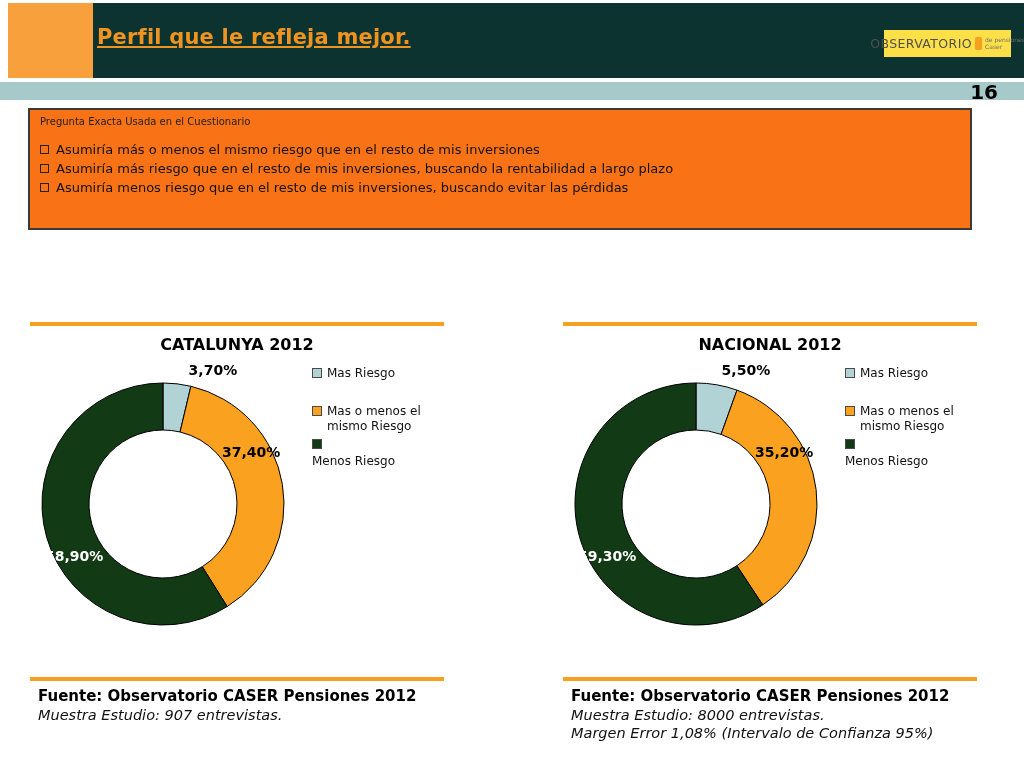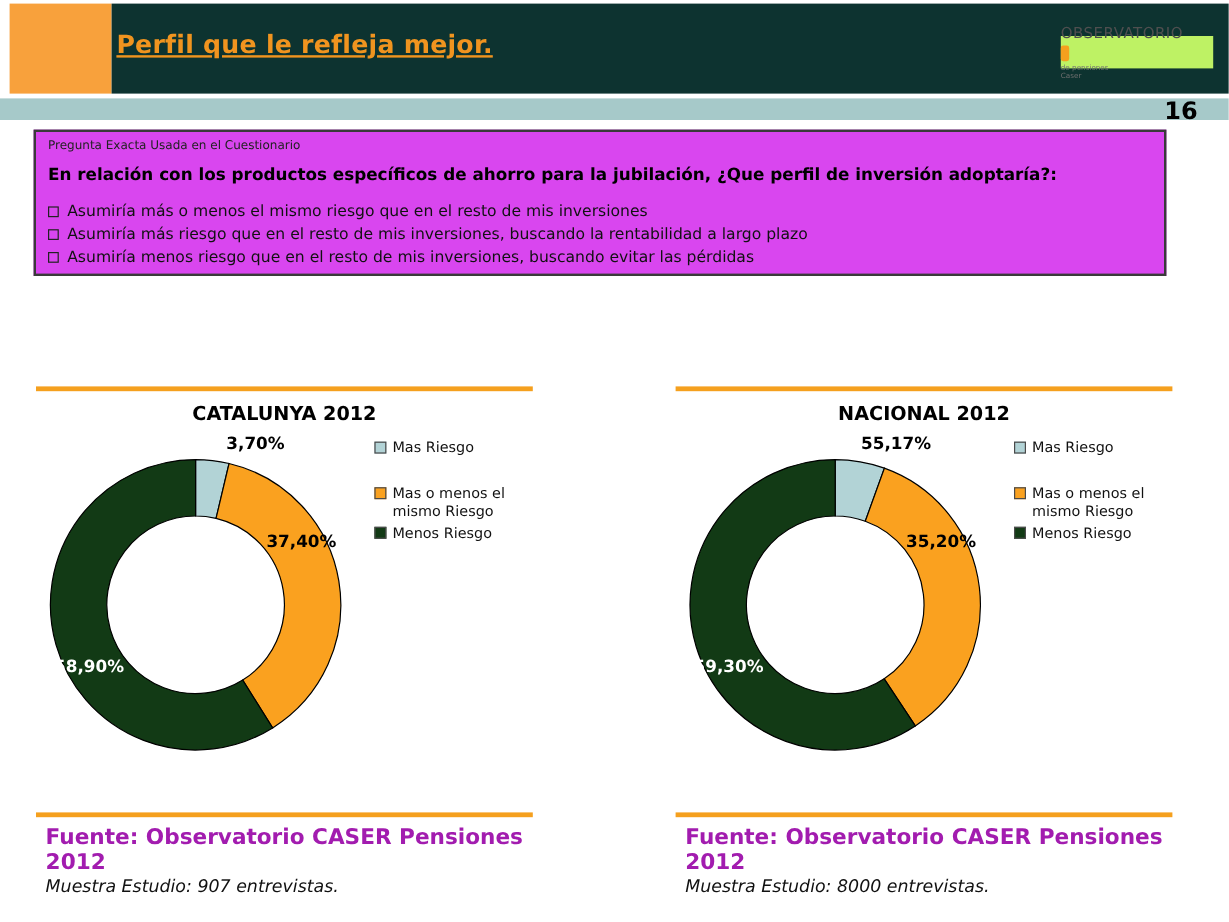--- a/index.html
+++ b/index.html
@@ -4,33 +4,33 @@
 <style>
   html,body{margin:0;padding:0;}
   body{font-family:"DejaVu Sans","Liberation Sans",sans-serif;background:#fff;}
   .slide{position:relative;width:1024px;height:768px;background:#fff;overflow:hidden;}
 
   
   .orange-square{position:absolute;left:8px;top:3px;width:85px;height:75px;background:#F8A13C;}
   .header-bar{position:absolute;left:93px;top:3px;width:931px;height:75px;background:#0D3330;}
   .header-title{position:absolute;left:97px;top:25px;font-size:21px;font-weight:bold;
     color:#F0941F;text-decoration:underline;letter-spacing:0.2px;}
-  .logo-box{position:absolute;right:13px;top:30px;width:127px;height:27px;background:#bef264;
-    display:flex;align-items:flex-start;justify-content:center;gap:3px;flex-direction:column;}
+  .logo-box{position:absolute;right:13px;top:30px;width:127px;height:27px;background:#fde047;
+    display:flex;align-items:center;justify-content:center;gap:3px;}
   .logo-text{font-size:12.5px;color:#4f4f4f;letter-spacing:0.4px;}
   .logo-icon{width:7px;height:13px;background:#F5A01E;border-radius:2px;flex:none;}
   .logo-sub{font-size:6px;color:#6f6f6f;line-height:1.15;white-space:nowrap;}
 
   
   .subbar{position:absolute;left:0;top:82px;width:1024px;height:18px;background:#A6C9C9;}
   .page-number{position:absolute;right:26px;top:80px;font-size:20px;font-weight:bold;color:#000;}
 
   
   .qbox{position:absolute;left:28px;top:108px;width:944px;height:122px;box-sizing:border-box;
-    background:#d946ef;border:2px solid #3a3a3a;padding:6px 10px;}
+    background:#f97316;border:2px solid #3a3a3a;padding:6px 10px;}
   .qbox-caption{font-size:10px;color:#222;}
   .qbox-question{font-size:14px;font-weight:bold;color:#000;margin-top:11px;}
   .qbox-options{margin-top:13px;}
   .qbox-option{display:flex;gap:7px;font-size:13px;color:#111;line-height:19px;}
   .option-bullet{width:9px;height:9px;border:1.5px solid #222;box-sizing:border-box;
     flex:none;margin-top:5px;}
 
   
   .chart-section{position:absolute;top:322px;width:414px;}
   #chart-left{left:30px;}
@@ -39,30 +39,30 @@
   .chart-title{text-align:center;font-size:16px;font-weight:bold;color:#000;margin-top:9px;}
   .chart-body{display:flex;}
   .donut-wrap{position:relative;width:246px;height:246px;margin-left:10px;margin-top:27px;flex:none;}
   .donut-label{position:absolute;font-size:14px;font-weight:bold;color:#000;white-space:nowrap;z-index:2;}
   .lbl-0{top:-19px;left:50%;transform:translateX(-42%);margin-left:46px;}
   .lbl-1{top:63px;left:182px;}
   .lbl-2{top:167px;left:5px;color:#fff;}
   .legend{margin-left:26px;margin-top:12px;width:112px;font-size:12px;color:#111;}
   .legend-item{display:flex;gap:5px;line-height:15px;}
   .legend-item.gap{margin-top:23px;}
-  .legend-item.tight{margin-top:3px;}
+  .legend-item.tight{margin-top:3px;flex-direction:column;}
   .swatch{width:10px;height:10px;border:1px solid #4a4a4a;box-sizing:border-box;
     flex:none;margin-top:2px;}
 
   
   .source-section{position:absolute;top:677px;width:414px;}
   #src-left{left:30px;}
   #src-right{left:563px;}
   .src-line{height:4px;background:#F5A01E;}
-  .src-fuente{font-size:18px;font-weight:bold;color:#a21caf;margin-top:6px;padding-left:8px;}
+  .src-fuente{font-size:15px;font-weight:bold;color:#000000;margin-top:6px;padding-left:8px;}
   .src-italic{font-size:14.5px;font-style:italic;color:#111;margin-top:2px;padding-left:8px;}
 </style>
 </head>
 <body>
 
 <div class="slide">
 
   <div class="orange-square"></div>
   <div class="header-bar"></div>
   <div class="header-title">Perfil que le refleja mejor.</div>
@@ -72,21 +72,20 @@
     <span class="logo-sub">
       <span>de pensiones</span><br>
       <span>Caser</span>
     </span>
   </div>
   <div class="subbar"></div>
   <div class="page-number">16</div>
 
   <div class="qbox">
     <div class="qbox-caption">Pregunta Exacta Usada en el Cuestionario</div>
-    <div class="qbox-question">En relación con los productos específicos de ahorro para la jubilación, ¿Que perfil de inversión adoptaría?:</div>
     <div class="qbox-options">
       <div class="qbox-option">
         <span class="option-bullet"></span>
         <span>Asumiría más o menos el mismo riesgo que en el resto de mis inversiones</span>
       </div>
       <div class="qbox-option">
         <span class="option-bullet"></span>
         <span>Asumiría más riesgo que en el resto de mis inversiones, buscando la rentabilidad a largo plazo</span>
       </div>
       <div class="qbox-option">
@@ -128,21 +127,21 @@
 
   <div class="chart-section" id="chart-right">
     <div class="chart-topline"></div>
     <div class="chart-title">NACIONAL 2012</div>
     <div class="chart-body">
       <div class="donut-wrap"><svg viewBox="0 0 246 246" width="246" height="246">
             <path d="M 123.00 2.00 A 121 121 0 0 1 163.99 9.15 L 148.07 53.37 A 74 74 0 0 0 123.00 49.00 Z" fill="#B2D3D6" stroke="#000" stroke-width="1"></path>
             <path d="M 163.99 9.15 A 121 121 0 0 1 189.75 223.92 L 163.82 184.72 A 74 74 0 0 0 148.07 53.37 Z" fill="#FAA11F" stroke="#000" stroke-width="1"></path>
             <path d="M 189.75 223.92 A 121 121 0 1 1 123.00 2.00 L 123.00 49.00 A 74 74 0 1 0 163.82 184.72 Z" fill="#123A15" stroke="#000" stroke-width="1"></path>
           </svg>
-        <span class="donut-label lbl-0">55,17%</span>
+        <span class="donut-label lbl-0">5,50%</span>
         <span class="donut-label lbl-1">35,20%</span>
         <span class="donut-label lbl-2">59,30%</span>
       </div>
       <div class="legend">
         <div class="legend-item">
           <span class="swatch" style="background: rgb(178, 211, 214);"></span>
           <span>Mas Riesgo</span>
         </div>
         <div class="legend-item gap">
           <span class="swatch" style="background: rgb(250, 161, 31);"></span>
@@ -158,15 +157,16 @@
 
   <div class="source-section" id="src-left">
     <div class="src-line"></div>
     <div class="src-fuente">Fuente: Observatorio CASER Pensiones 2012</div>
     <div class="src-italic">Muestra Estudio: 907 entrevistas.</div>
   </div>
   <div class="source-section" id="src-right">
     <div class="src-line"></div>
     <div class="src-fuente">Fuente: Observatorio CASER Pensiones 2012</div>
     <div class="src-italic">Muestra Estudio: 8000 entrevistas.</div>
+    <div class="src-italic">Margen Error 1,08% (Intervalo de Confianza 95%)</div>
   </div>
 
 </div>
 
 </body></html>

